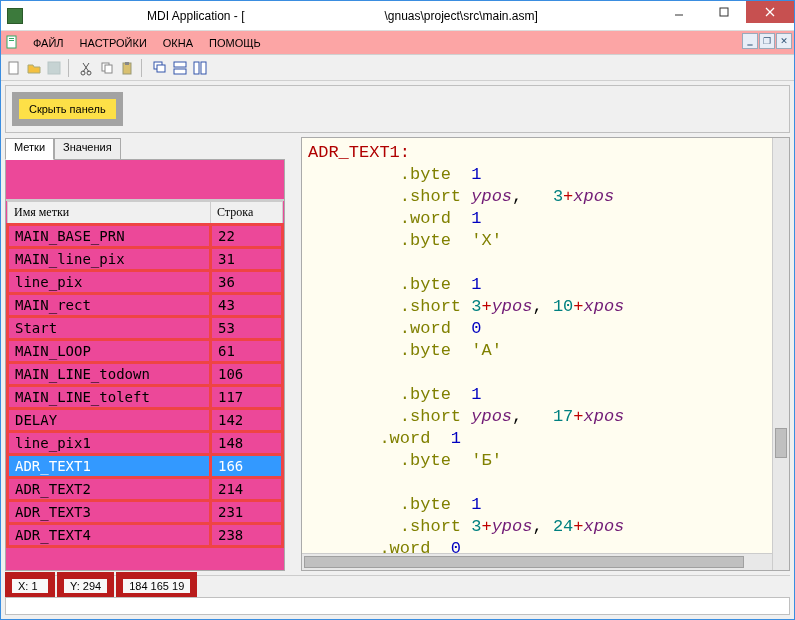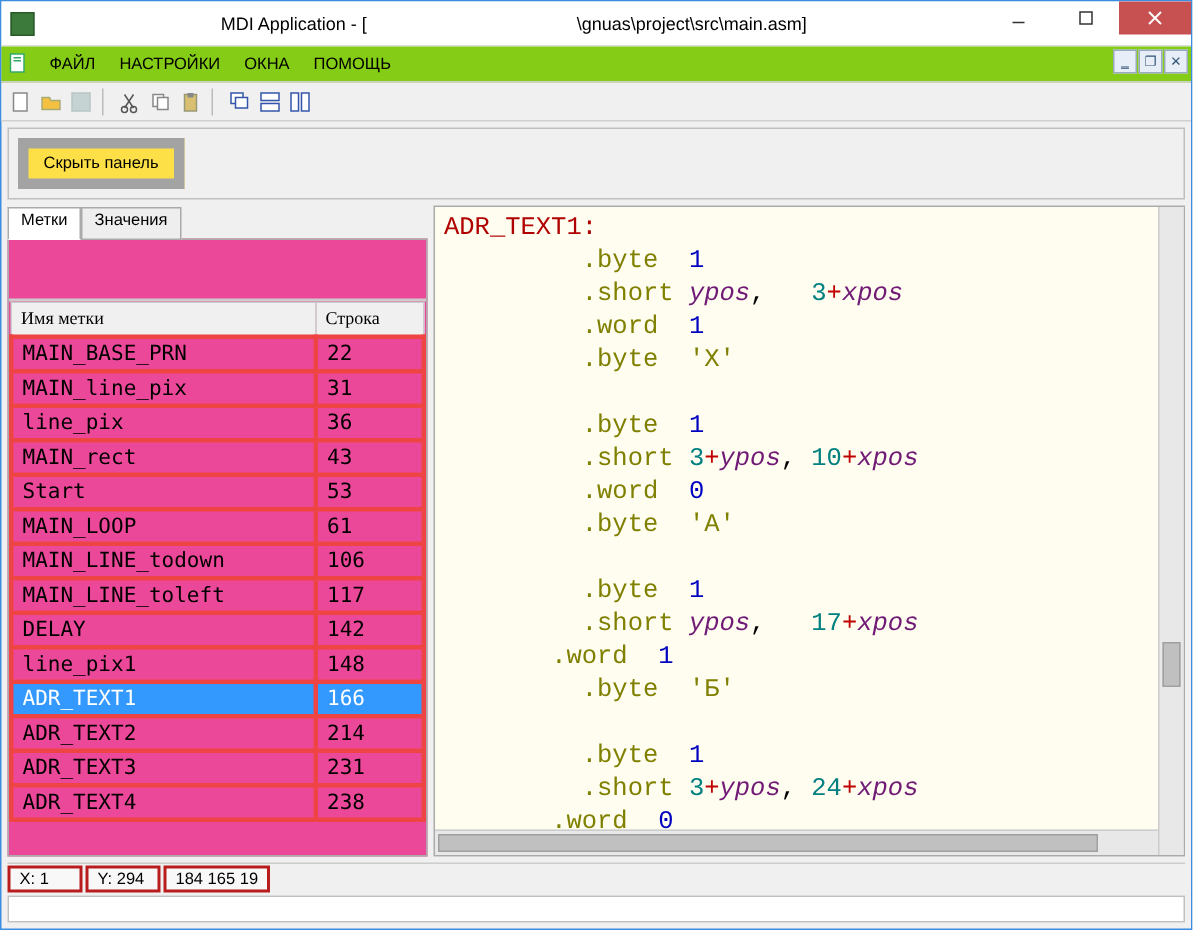--- a/index.html
+++ b/index.html
@@ -7,34 +7,34 @@
 .window { width: 795px; height: 620px; border: 1px solid #3a8de0; display: flex; flex-direction: column; background: #f0f0f0; }
 
 .titlebar { height: 30px; background: #fff; display: flex; align-items: center; border-bottom: 1px solid #ddd; }
 .titlebar-icon { width: 16px; height: 16px; margin: 0 6px; background: #3c7a3c; border: 1px solid #2a5a2a; }
 .titlebar-text { flex: 1; text-align: center; font-size: 12px; color: #000; white-space: nowrap; overflow: hidden; }
 .titlebar-gap { display: inline-block; width: 140px; }
 .titlebar-btns { display: flex; height: 100%; }
 .tbtn { width: 45px; height: 22px; display: flex; align-items: center; justify-content: center; color: #444; }
 .tbtn.close { background: #c75050; color: #fff; width: 48px; }
 
-.menubar { height: 24px; background: #84cc16; display: flex; align-items: center; padding: 0 4px; border-bottom: 1px solid #d0d0d0; position: relative; }
+.menubar { height: 24px; background: #fca5a5; display: flex; align-items: center; padding: 0 4px; border-bottom: 1px solid #d0d0d0; position: relative; }
 .menubar-icon { width: 16px; height: 16px; margin-right: 4px; display:inline-block; vertical-align:middle; }
 .menu-item { padding: 2px 8px; font-size: 11px; cursor: default; }
 .mdi-winbtns { position: absolute; right: 2px; top: 2px; display: flex; gap: 1px; }
 .mdi-winbtns span { width: 16px; height: 16px; border: 1px solid #9ab; background: #e8eef7; display: flex; align-items: center; justify-content: center; font-size: 9px; color: #357; }
 
 .toolbar { height: 26px; background: #f0f0f0; display: flex; align-items: center; padding: 2px 4px; border-bottom: 1px solid #d0d0d0; gap: 2px; }
 .tbicon { width: 18px; height: 18px; display: flex; align-items: center; justify-content: center; }
 .tsep { width: 5px; height: 18px; border-left: 1px solid #bbb; margin: 0 3px; }
 
 .panel { margin: 4px; border: 1px solid #bfbfbf; background: #f0f0f0; padding: 6px; }
 .hide-btn { border: 7px solid #a3a3a3; background: #fde047; padding: 4px 10px; font-size: 11px; }
 
-.client { flex: 1; display: flex; margin: 0 4px 4px 4px; gap: 4px; min-height: 0; }
+.client { flex: 1; display: flex; margin: 0 4px 4px 4px; gap: 16px; min-height: 0; }
 .left-pane { width: 280px; display: flex; flex-direction: column; }
 .tabstrip { display: flex; height: 22px; }
 .tab { border: 1px solid #aaa; padding: 2px 8px; font-size: 11px; background: #eee; position: relative; top: 1px; }
 .tab.active { background: #fff; border-bottom: 1px solid #fff; }
 .tab-body { flex: 1; border: 1px solid #aaa; background: #ec4899; display: flex; flex-direction: column; min-height: 0; }
 .filter-row { height: 40px; border-bottom: 1px solid #ccc; }
 .grid { flex: 1; overflow: hidden; border-top: 1px solid #ccc; }
 .grid table { width: 100%; border-collapse: collapse; font-family: Consolas, monospace; font-size: 14px; }
 .grid th { background: #f0f0f0; text-align: left; padding: 3px 6px; border: 1px solid #ccc; font-weight: normal; font-family: "Segoe UI", Tahoma; font-size: 12px; }
 .grid td { padding: 2px 6px; border: 3px solid #ef4444; }
@@ -49,21 +49,21 @@
 
 .c-lbl { color: #b00000; }
 .c-dir { color: #808000; margin-top: 28px; }
 .c-num { color: #0000c0; }
 .c-id  { color: #701a75; font-style: italic; }
 .c-str { color: #808000; }
 .c-op  { color: #c00000; }
 .c-lit { color: #008080; }
 
 .statusbar { height: 20px; display: flex; align-items: center; font-size: 11px; border-top: 1px solid #ccc; margin: 0 4px; }
-.status-cell { border: 2px solid #b91c1c; padding: 1px 6px; margin-right: 2px; min-width: 50px; background: #f8f8f8; }
+.status-cell { border: 7px solid #b91c1c; padding: 1px 6px; margin-right: 2px; min-width: 50px; background: #f8f8f8; }
 .bottom-bar { height: 18px; border: 1px solid #c0c0c0; margin: 2px 4px 4px; background: #fff; }
 
 svg { display: block; }
 </style>
 </head>
 <body>
 
 <div class="window">
 
   <div class="titlebar">

